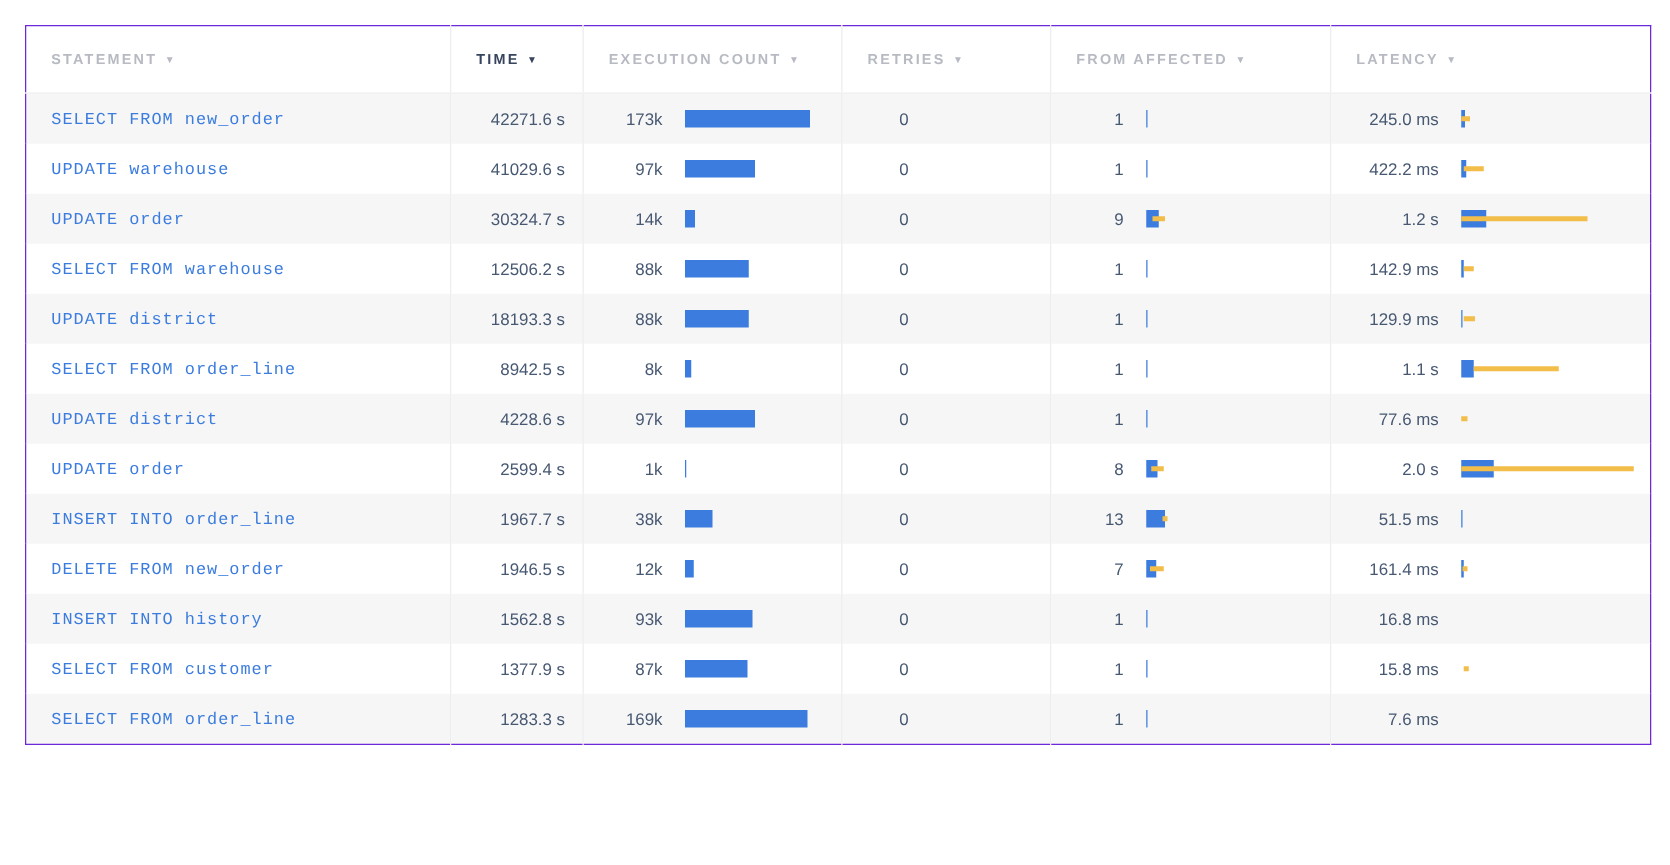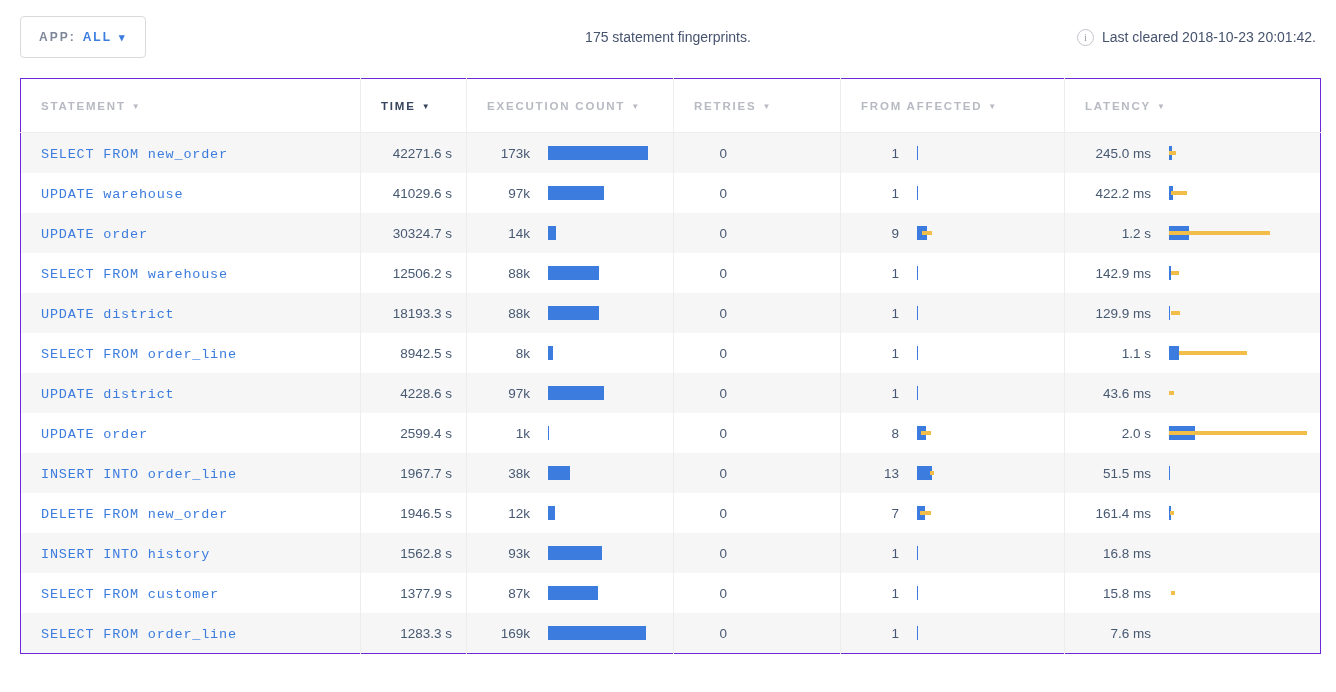--- a/index.html
+++ b/index.html
@@ -112,34 +112,20 @@
   .ybar {
     position: absolute; top: 5px; height: 4px;
     background: var(--yellow);
   }
 </style>
 </head>
 <body>
 
 <div class="page">
 
-  <div class="toolbar">
-    <button class="app-filter">
-      <span class="af-label">APP:</span>
-      <span class="af-value">ALL</span>
-      <span class="af-caret">▾</span>
-    </button>
-
-    <div class="summary">175 statement fingerprints.</div>
-
-    <div class="cleared">
-      <span class="info-icon">i</span>
-      <span>Last cleared 2018-10-23 20:01:42.</span>
-    </div>
-  </div>
 
   <table class="statements">
     <colgroup>
       <col style="width:340px">
         <col style="width:106px">
         <col style="width:207px">
       <col style="width:167px">
         <col style="width:224px">
         <col style="width:256px">
     </colgroup>
@@ -378,21 +364,21 @@
           <td>
             <div class="cell">
               <span class="num rows">1</span>
               <div class="bar-wrap">
                 <div class="bbar" style="width: 1px;"></div>
               </div>
             </div>
           </td>
           <td>
             <div class="cell">
-              <span class="num lat">43.6 ms</span>
+              <span class="num lat">77.6 ms</span>
               <div class="bar-wrap">
                 <div class="ybar" style="left: 0px; width: 5px;"></div>
               </div>
             </div>
           </td>
         </tr>
         <tr>
           <td class="stmt"><a href="#">UPDATE order</a></td>
           <td class="time">2599.4 s</td>
           <td>

